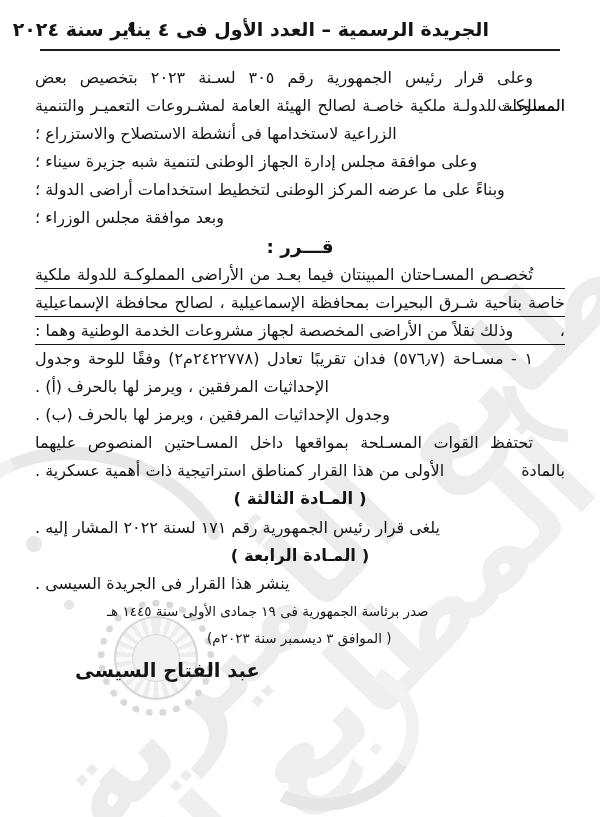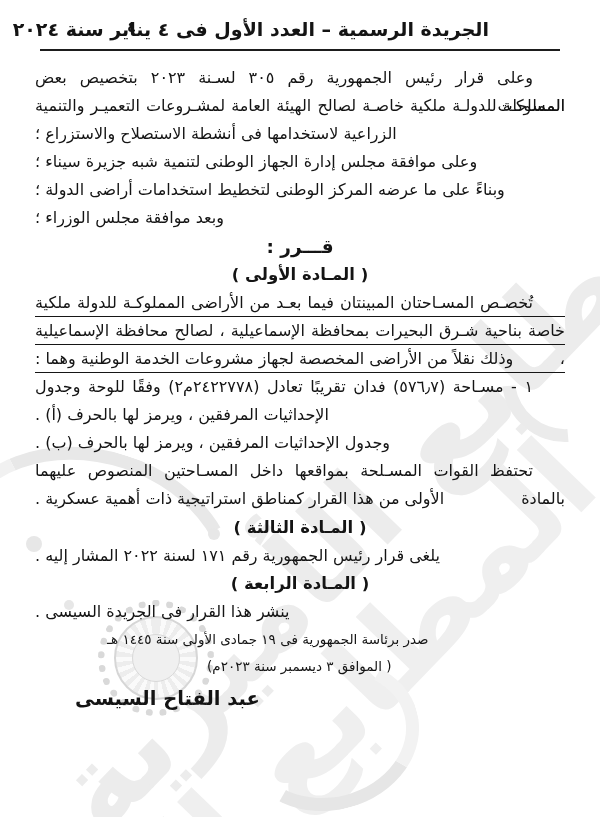--- a/index.html
+++ b/index.html
@@ -102,21 +102,20 @@
   <div class="hdr-rule"></div>
 
   <div class="body">
     <div class="ln just ind">وعلى قرار رئيس الجمهورية رقم ٣٠٥ لسـنة ٢٠٢٣ بتخصيص بعض المساحات</div>
     <div class="ln just">المملوكـة للدولـة ملكية خاصـة لصالح الهيئة العامة لمشـروعات التعميـر والتنمية</div>
     <div class="ln">الزراعية لاستخدامها فى أنشطة الاستصلاح والاستزراع ؛</div>
     <div class="ln ind">وعلى موافقة مجلس إدارة الجهاز الوطنى لتنمية شبه جزيرة سيناء ؛</div>
     <div class="ln ind">وبناءً على ما عرضه المركز الوطنى لتخطيط استخدامات أراضى الدولة ؛</div>
     <div class="ln ind">وبعد موافقة مجلس الوزراء ؛</div>
     <div class="ln ctr big">قـــرر :</div>
-    <div class="ln ctr">( المـادة الأولى )</div>
     <div class="ln just ind ul">تُخصـص المسـاحتان المبينتان فيما بعـد من الأراضى المملوكـة للدولة ملكية</div>
     <div class="ln just ul">خاصة بناحية شـرق البحيرات بمحافظة الإسماعيلية ، لصالح محافظة الإسماعيلية ،</div>
     <div class="ln ul">وذلك نقلاً من الأراضى المخصصة لجهاز مشروعات الخدمة الوطنية وهما :</div>
     <div class="ln just ind">١ - مسـاحة (٥٧٦٫٧) فدان تقريبًا تعادل (٢٤٢٢٧٧٨م٢) وفقًا للوحة وجدول</div>
     <div class="ln">الإحداثيات المرفقين ، ويرمز لها بالحرف (أ) .</div>
     <div class="ln">وجدول الإحداثيات المرفقين ، ويرمز لها بالحرف (ب) .</div>
     <div class="ln just ind">تحتفظ القوات المسـلحة بمواقعها داخل المسـاحتين المنصوص عليهما بالمادة</div>
     <div class="ln">الأولى من هذا القرار كمناطق استراتيجية ذات أهمية عسكرية .</div>
     <div class="ln ctr">( المـادة الثالثة )</div>
     <div class="ln ind">يلغى قرار رئيس الجمهورية رقم ١٧١ لسنة ٢٠٢٢ المشار إليه .</div>

